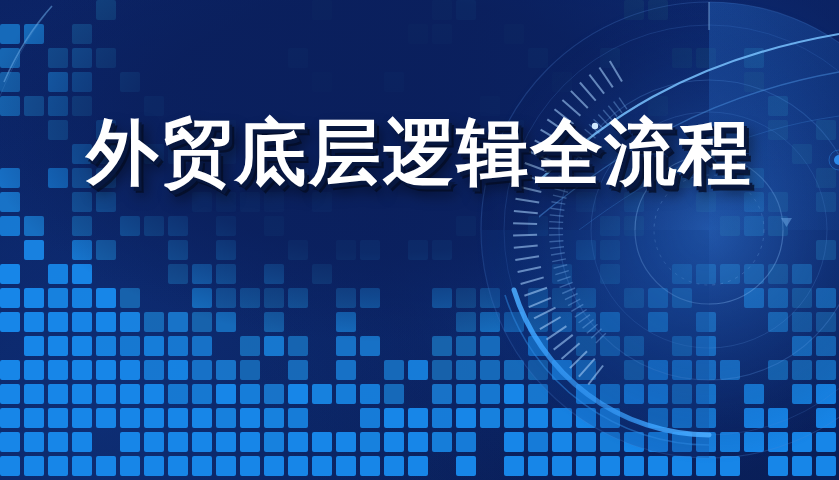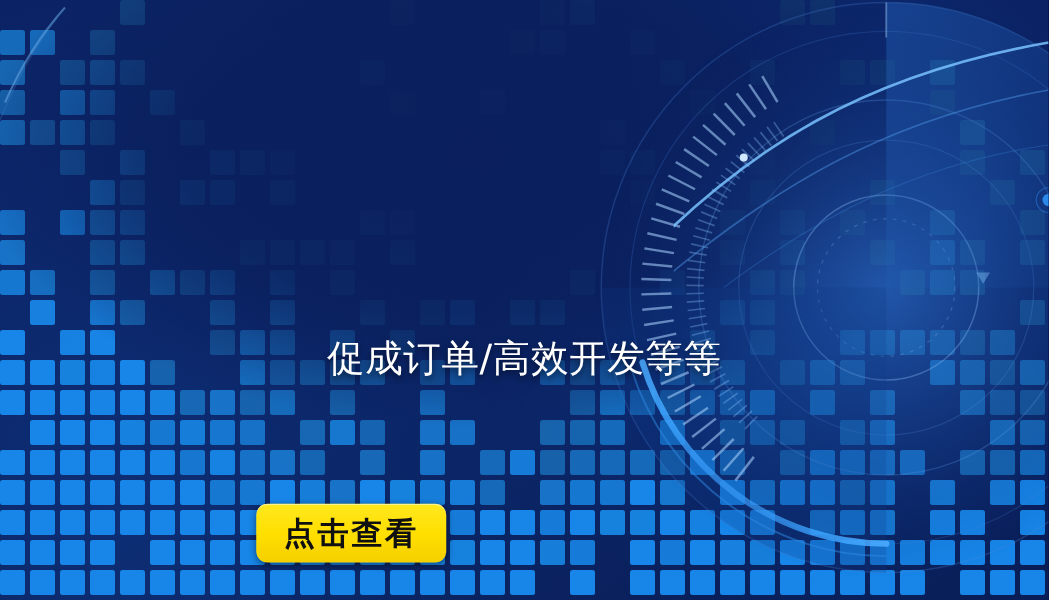--- a/index.html
+++ b/index.html
@@ -621,20 +621,19 @@
     <path d="M-10 225 C 80 150, 170 95, 300 72" fill="none" stroke="#4f9ae8" stroke-opacity="0.45" stroke-width="1.4"></path>
     <path d="M 40 230 C 120 170, 200 130, 300 116" fill="none" stroke="#3d86d8" stroke-opacity="0.30" stroke-width="1"></path>
     <circle cx="56" cy="126" r="3.2" fill="#cfe8ff"></circle>
   </svg>
 
   <svg class="glowarc" style="left:0;top:0;width:120px;height:120px;" viewBox="0 0 120 120">
     <path d="M4 82 C 18 50, 34 26, 52 6" fill="none" stroke="#6aa9e6" stroke-opacity="0.55" stroke-width="1.6"></path>
     <path d="M0 96 C 14 62, 30 34, 46 14" fill="none" stroke="#4b8ad0" stroke-opacity="0.25" stroke-width="1"></path>
   </svg>
 
+  <div class="title">外贸底层逻辑全流程</div>
 
   <div class="subtitle">
-    <span class="ln">促成订单/高效开发等等</span>
   </div>
 
-  <button class="cta">点击查看</button>
 
 </div>
 
 </body></html>

